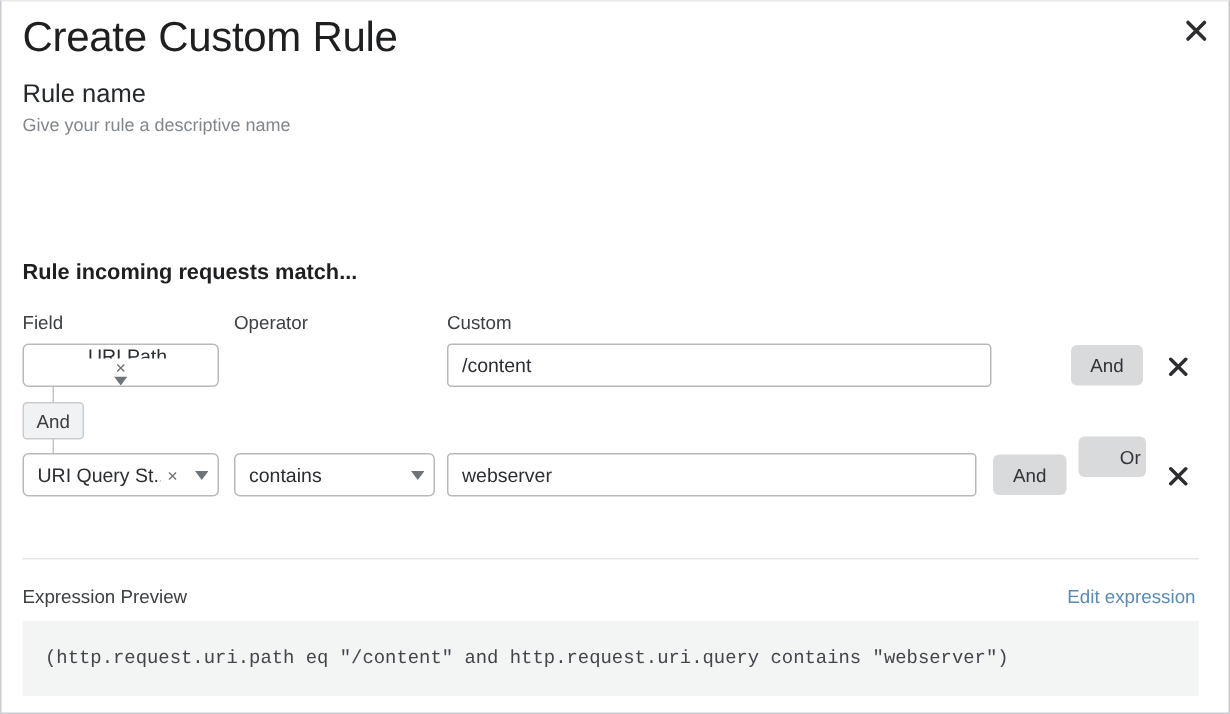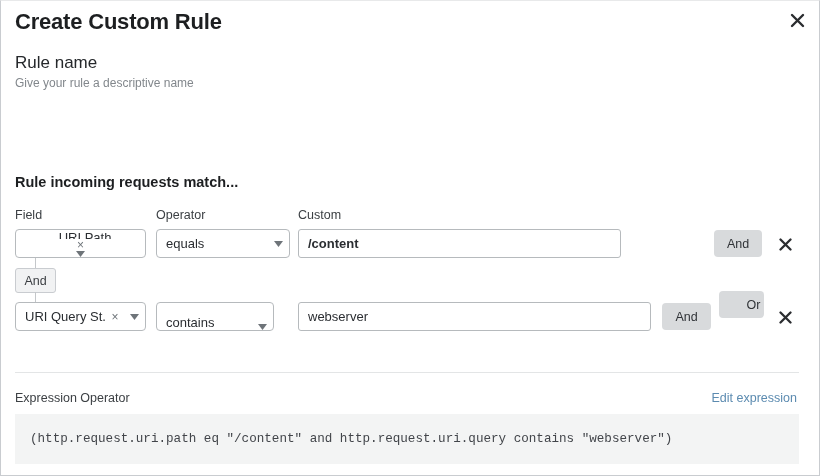--- a/index.html
+++ b/index.html
@@ -25,22 +25,22 @@
     border-top: 1px solid #e8e9ea;
     border-bottom: 1px solid #c9ccd0;
     background: #fff;
   }
 
   
   .modal-title {
     position: absolute;
     left: 14px;
     top: 8px;
-    font-size: 22px;
-    font-weight: bold;
+    font-size: 28px;
+    font-weight: normal;
     letter-spacing: -0.2px;
     color: #1d1f21;
   }
   .close-btn {
     position: absolute;
     right: 10px;
     top: 7px;
     width: 24px;
     height: 24px;
     display: flex;
@@ -141,23 +141,23 @@
     width: 22px;
     display: flex;
     align-items: center;
     justify-content: center;
   }
   .caret svg { display: block; }
 
   #field-select-1    { left: 14px;  top: 228px; width: 131px; flex-direction: column; }
   #operator-select-1 { left: 155px; top: 228px; width: 134px; }
   #field-select-2    { left: 14px;  top: 301px; width: 131px; }
-  #operator-select-2 { left: 155px; top: 301px; width: 118px; align-items: flex-end; }
-
-  #value-input-1 { left: 297px; top: 228px; width: 323px; font-weight: bold; }
+  #operator-select-2 { left: 155px; top: 301px; width: 134px; }
+
+  #value-input-1 { left: 297px; top: 228px; width: 363px; }
   #value-input-2 { left: 297px; top: 301px; width: 353px; }
 
   
   .pill-btn {
     position: absolute;
     box-sizing: border-box;
     height: 27px;
     background: #d8dadc;
     border: none;
     border-radius: 4px;
@@ -287,28 +287,20 @@
   <div class="select-ctl" id="field-select-1">
     <span class="sel-text">URI Path</span>
     <span class="clear-x">×</span>
     <span class="caret">
       <svg width="9" height="6" viewBox="0 0 9 6" aria-hidden="true">
           <path d="M0 0 L9 0 L4.5 6 Z" fill="#6e7479"></path>
         </svg>
     </span>
   </div>
 
-  <div class="select-ctl" id="operator-select-1">
-    <span class="sel-text">equals</span>
-    <span class="caret">
-      <svg width="9" height="6" viewBox="0 0 9 6" aria-hidden="true">
-          <path d="M0 0 L9 0 L4.5 6 Z" fill="#6e7479"></path>
-        </svg>
-    </span>
-  </div>
 
   <input class="text-input" id="value-input-1" type="text" value="/content" style="">
 
   <button class="pill-btn" id="and-btn-1">And</button>
 
   <button class="del-btn" id="del-btn-1">
     <svg width="13" height="13" viewBox="0 0 13 13" aria-hidden="true">
       <path d="M1.5 1.5 L11.5 11.5 M11.5 1.5 L1.5 11.5" stroke="#2b2d30" stroke-width="2.3" stroke-linecap="round"></path>
     </svg>
   </button>
@@ -342,20 +334,20 @@
   <button class="pill-btn" id="or-btn-2">Or</button>
 
   <button class="del-btn" id="del-btn-2">
     <svg width="13" height="13" viewBox="0 0 13 13" aria-hidden="true">
       <path d="M1.5 1.5 L11.5 11.5 M11.5 1.5 L1.5 11.5" stroke="#2b2d30" stroke-width="2.3" stroke-linecap="round"></path>
     </svg>
   </button>
 
   <div id="section-divider"></div>
 
-  <div id="expr-preview-label">Expression Operator</div>
+  <div id="expr-preview-label">Expression Preview</div>
   <a id="edit-expression-link">Edit expression</a>
 
   <div id="expr-box">
     <span id="expr-text">(http.request.uri.path eq "/content" and http.request.uri.query contains "webserver")</span>
   </div>
 
 </div>
 
 </body></html>

